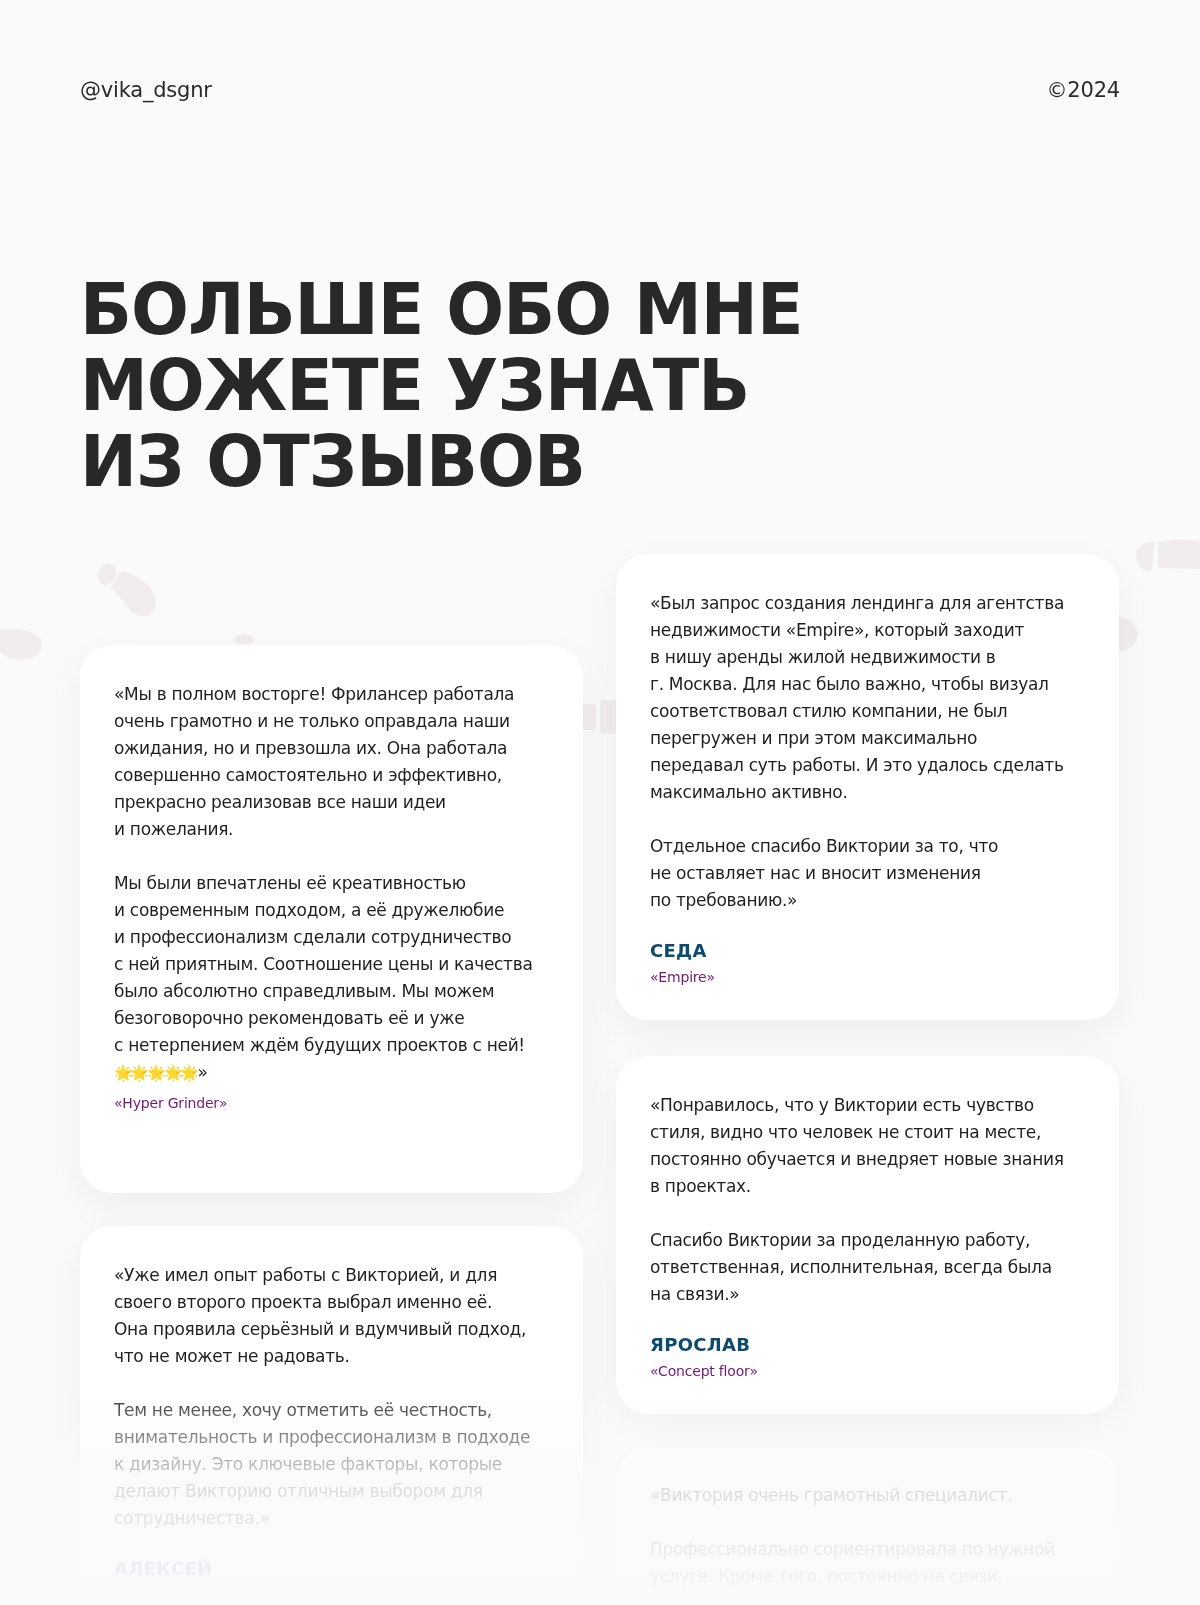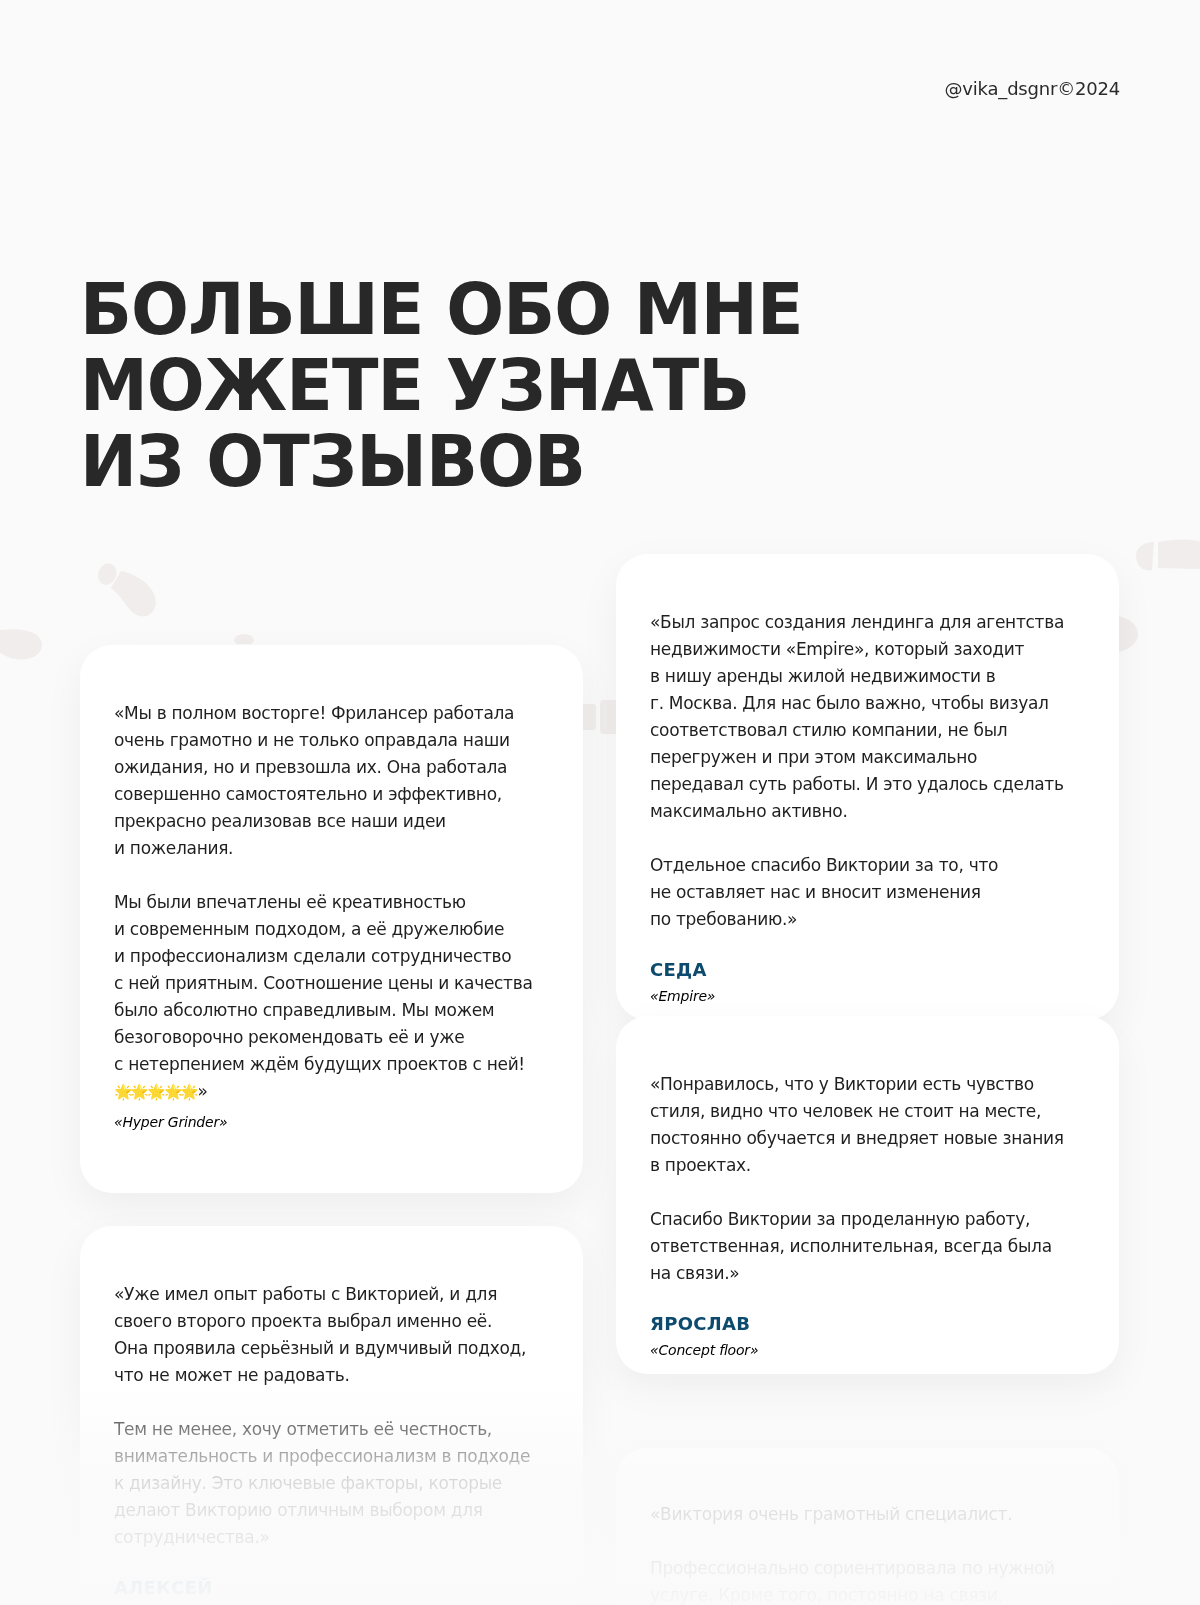--- a/index.html
+++ b/index.html
@@ -5,49 +5,49 @@
   * { box-sizing: border-box; margin: 0; padding: 0; }
   html, body { width: 1200px; height: 1605px; overflow: hidden; }
   body {
     background: #fafafa;
     font-family: "DejaVu Sans", "Liberation Sans", sans-serif;
     color: #1e1e1e;
     position: relative;
   }
   .topbar {
     position: absolute; left: 80px; right: 80px; top: 78px;
-    display: flex; justify-content: flex-end;
-    font-size: 18px; color: #2a2a2a; letter-spacing: -0.2px;
+    display: flex; justify-content: space-between;
+    font-size: 21px; color: #2a2a2a; letter-spacing: -0.2px;
   }
   .title {
     position: absolute; left: 80px; top: 272px;
     font-family: "DejaVu Sans", sans-serif;
     font-weight: bold;
     font-size: 71px; line-height: 76px;
     color: #282828; letter-spacing: -1px;
     transform: scaleX(0.96); transform-origin: left top;
   }
   .title div { white-space: nowrap; }
 
   .foot { position: absolute; fill: #f2eded; }
 
   .card {
     position: absolute; background: #ffffff; border-radius: 32px;
     box-shadow: 0 14px 40px rgba(0,0,0,0.05);
     padding: 34px 34px;
   }
   .quote {
     font-size: 17px; line-height: 27px; color: #1f1f1f;
-    white-space: pre-line; letter-spacing: -0.3px; margin-top: 19px;
+    white-space: pre-line; letter-spacing: -0.3px;
   }
   .author {
     margin-top: 26px; font-size: 18px; font-weight: bold; color: #0c4a6e;
     letter-spacing: 0.3px;
   }
-  .company { margin-top: 8px; font-size: 14px; color: #000000; letter-spacing: -0.2px; font-style: italic; }
+  .company { margin-top: 8px; font-size: 14px; color: #701a75; letter-spacing: -0.2px; }
   .stars { font-size: 15px; letter-spacing: -2px; }
 
   .fade {
     position: absolute; left: 0; right: 0; top: 1380px; bottom: 0;
     background: linear-gradient(to bottom, rgba(250,250,250,0) 0%, rgba(250,250,250,0.85) 45%, rgba(250,250,250,0.98) 100%);
     pointer-events: none;
   }
 </style>
 </head>
 <body>
@@ -115,21 +115,21 @@
 передавал суть работы. И это удалось сделать
 максимально активно.
 
 Отдельное спасибо Виктории за то, что
 не оставляет нас и вносит изменения
 по требованию.»</p>
   <div class="author">СЕДА</div>
   <div class="company">«Empire»</div>
 </div>
 
-<div class="card" style="left:616px;top:1016px;width:503px;height:358px;padding-top:36px;">
+<div class="card" style="left:616px;top:1056px;width:503px;height:358px;padding-top:36px;">
   <p class="quote">«Понравилось, что у Виктории есть чувство
 стиля, видно что человек не стоит на месте,
 постоянно обучается и внедряет новые знания
 в проектах.
 
 Спасибо Виктории за проделанную работу,
 ответственная, исполнительная, всегда была
 на связи.»</p>
   <div class="author">ЯРОСЛАВ</div>
   <div class="company">«Concept floor»</div>

